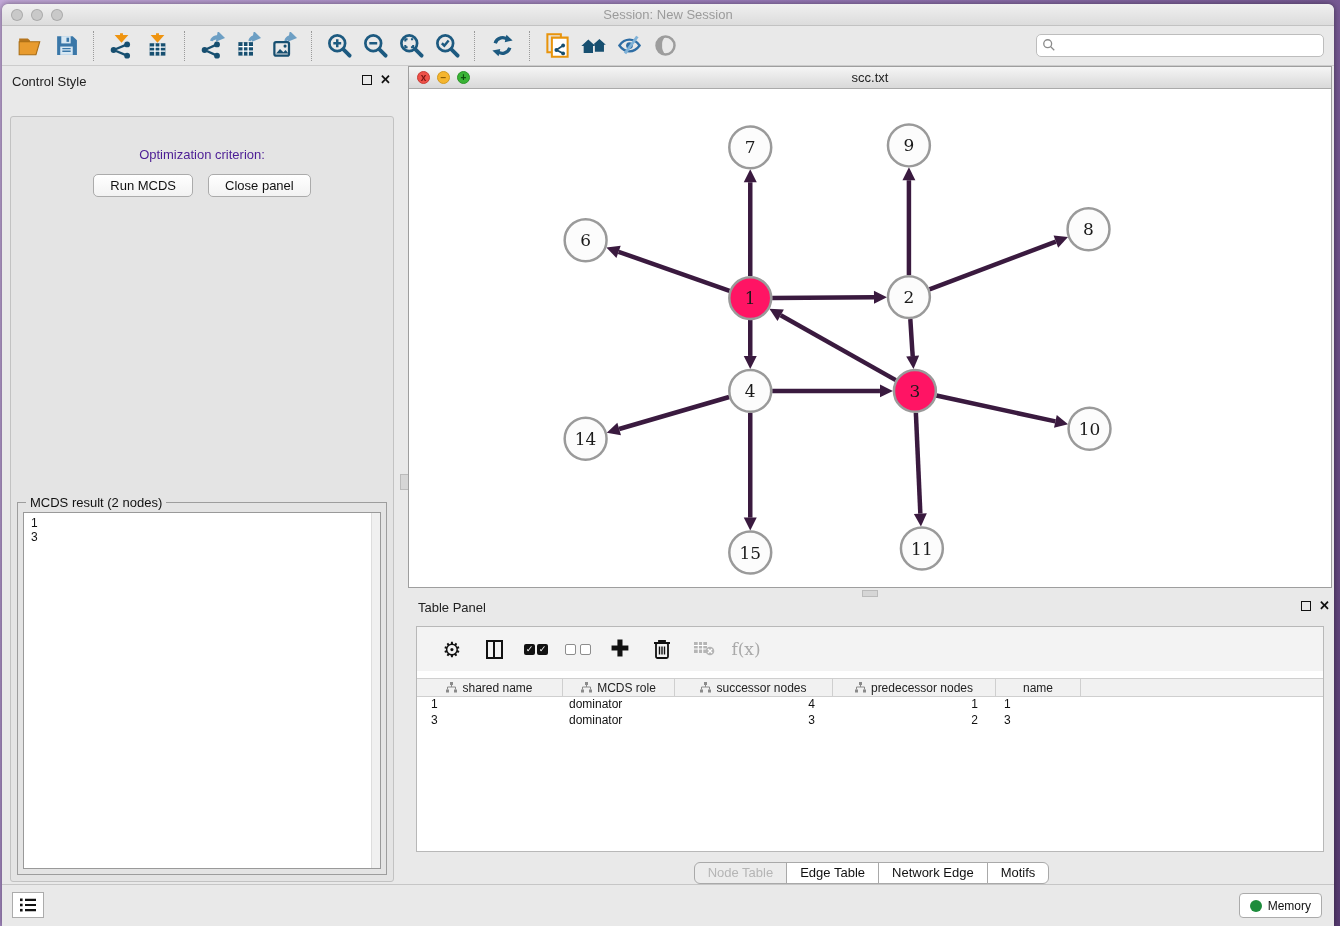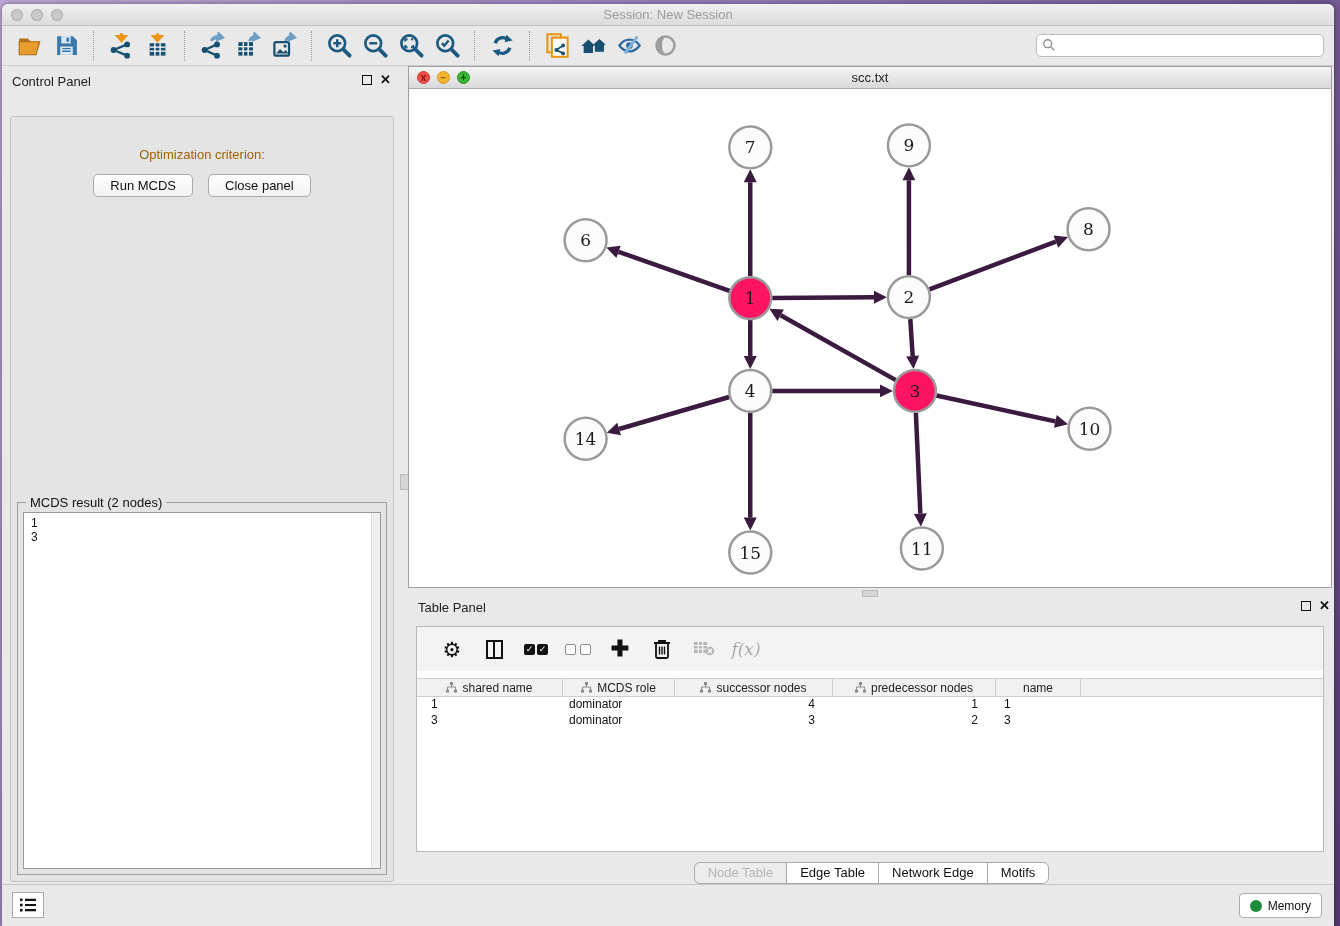--- a/index.html
+++ b/index.html
@@ -43,21 +43,21 @@
     border:1.5px solid #111; background:transparent; }
   .close-icon { position:absolute; top:6px; font-size:13px; font-weight:bold; color:#111; }
   .cp-tabs { position:absolute; left:0; top:31px; width:100%; display:flex;
     justify-content:center; z-index:3; }
   .cp-tab { border:1px solid #a9a9a9; background:#fff; color:#111; font-size:13px;
     padding:2px 12px 3px; border-radius:5px 5px 0 0; margin-right:-1px; }
   .cp-tab.selected { background:#e6e6e6; color:#adadad; border-bottom-color:#e6e6e6;
     border-radius:5px 5px 0 0; }
   .cp-inner { position:absolute; left:8px; right:8px; top:50px; bottom:2px;
     background:#e4e4e4; border:1px solid #c2c2c2; border-radius:3px; z-index:1; }
-  .opt-label { text-align:center; margin-top:30px; font-size:13px; color:#a16207; }
+  .opt-label { text-align:center; margin-top:30px; font-size:13px; color:#4c1d95; }
   .dropdown { position:relative; margin:12px auto 0; width:307px; height:22px;
     background:#fff; border:1px solid #b3b3b3; border-radius:5px;
     font-size:13px; color:#111; line-height:20px; padding-left:9px; }
   .dropdown .stepper { position:absolute; right:5px; top:3px; width:10px; height:16px; }
   .stepper i { display:block; width:0; height:0; border-left:4px solid transparent;
     border-right:4px solid transparent; margin:2px auto; }
   .stepper .up { border-bottom:5px solid #666; }
   .stepper .dn { border-top:5px solid #666; }
   .cp-buttons { display:flex; justify-content:center; gap:15px; margin-top:12px; }
   .btn { background:linear-gradient(#ffffff,#f2f2f2); border:1px solid #ababab;
@@ -104,21 +104,21 @@
   .gear { font-size:21px; color:#111; line-height:1; }
   .colpane { width:17px; height:19px; border:2.5px solid #111; position:relative; }
   .colpane::after { content:""; position:absolute; left:5px; top:0; bottom:0;
     border-left:2px solid #111; }
   .ckbox { display:inline-block; width:11px; height:11px; background:#111;
     border-radius:2px; color:#fff; font-size:9px; line-height:11px; text-align:center;
     margin:0 1px; }
   .unckbox { display:inline-block; width:11px; height:11px; background:#fff;
     border:1.5px solid #8d8d8d; border-radius:2px; margin:0 2px; }
   .plus { font-size:22px; font-weight:bold; color:#111; line-height:1; }
-  .fx { font-family:"DejaVu Serif", serif; font-style:italic; font-size:17px; color:#a9a9a9; }
+  .fx { font-family:"DejaVu Serif", serif; font-size:17px; color:#a9a9a9; }
 
   .tp-table { width:100%; }
   .tp-header { display:flex; height:19px; background:#f1f1f1;
     border-top:1px solid #cfcfcf; border-bottom:1px solid #cfcfcf; margin-top:7px; }
   .th { display:flex; align-items:center; justify-content:center; gap:5px;
     font-size:12px; color:#222; border-right:1px solid #cfcfcf; height:100%; }
   .tr { display:flex; height:16px; }
   .td { font-size:12px; color:#111; overflow:hidden; white-space:nowrap; }
   .tp-tabs { position:absolute; left:0; right:0; top:270px; display:flex;
     justify-content:center; }
@@ -281,21 +281,21 @@
       <svg width="14" height="14" viewBox="0 0 16 16">
           <circle cx="6.5" cy="6.5" r="4.5" fill="none" stroke="#8a8a8a" stroke-width="1.5"></circle>
           <path d="M10 10l4 4" stroke="#8a8a8a" stroke-width="1.5"></path>
         </svg>
       <input type="text" value="" style="">
     </div>
   </div>
 
   <div class="control-panel">
     <div class="panel-titlerow">
-      <span class="panel-title">Control Panel</span>
+      <span class="panel-title">Control Style</span>
       <span class="float-icon" style="left:360px;"></span>
       <span class="close-icon" style="left:378px;">✕</span>
     </div>
     <div class="cp-inner">
       <div class="opt-label">Optimization criterion:</div>
       <div class="cp-buttons">
         <button class="btn">Run MCDS</button>
         <button class="btn">Close panel</button>
       </div>
       <div class="result-group">

